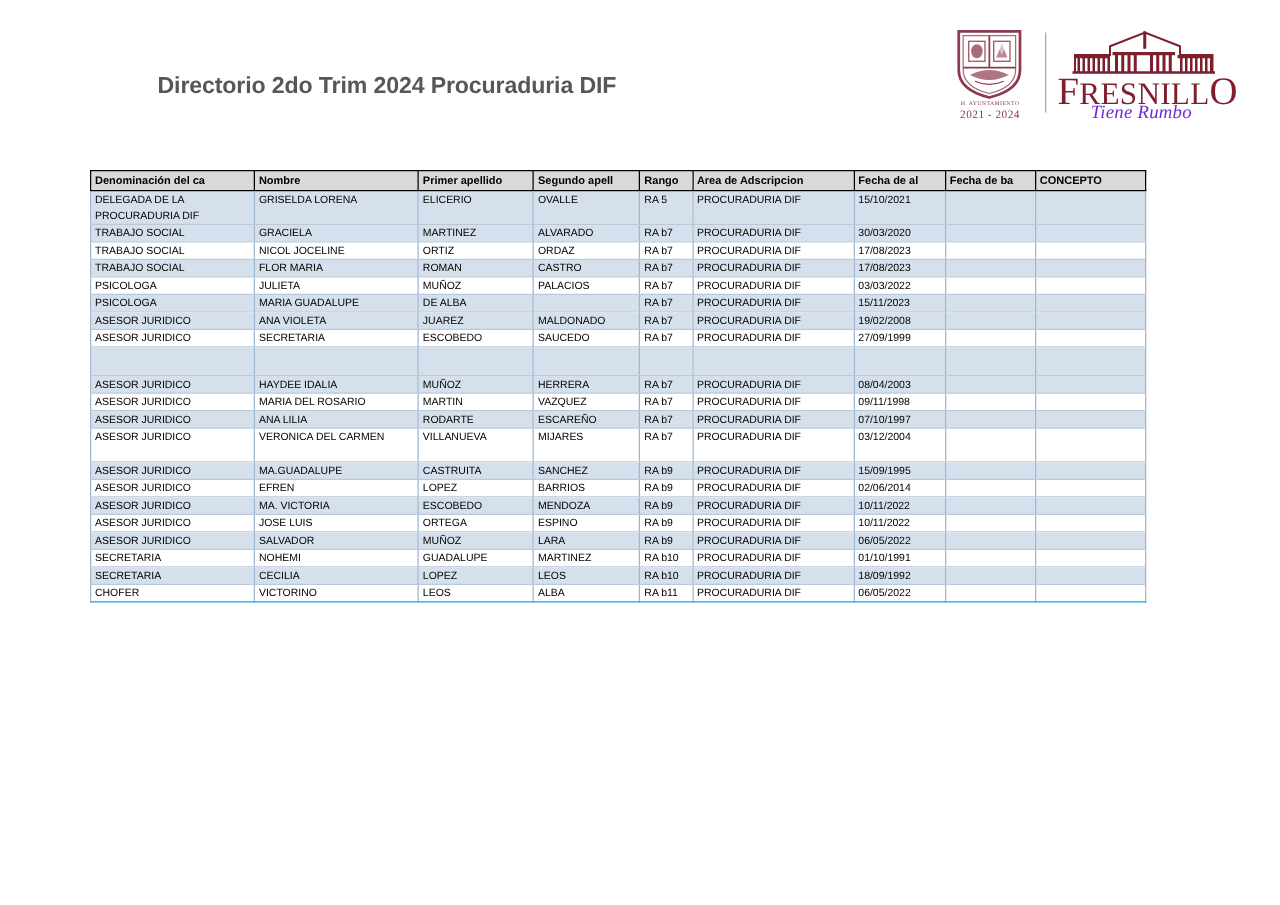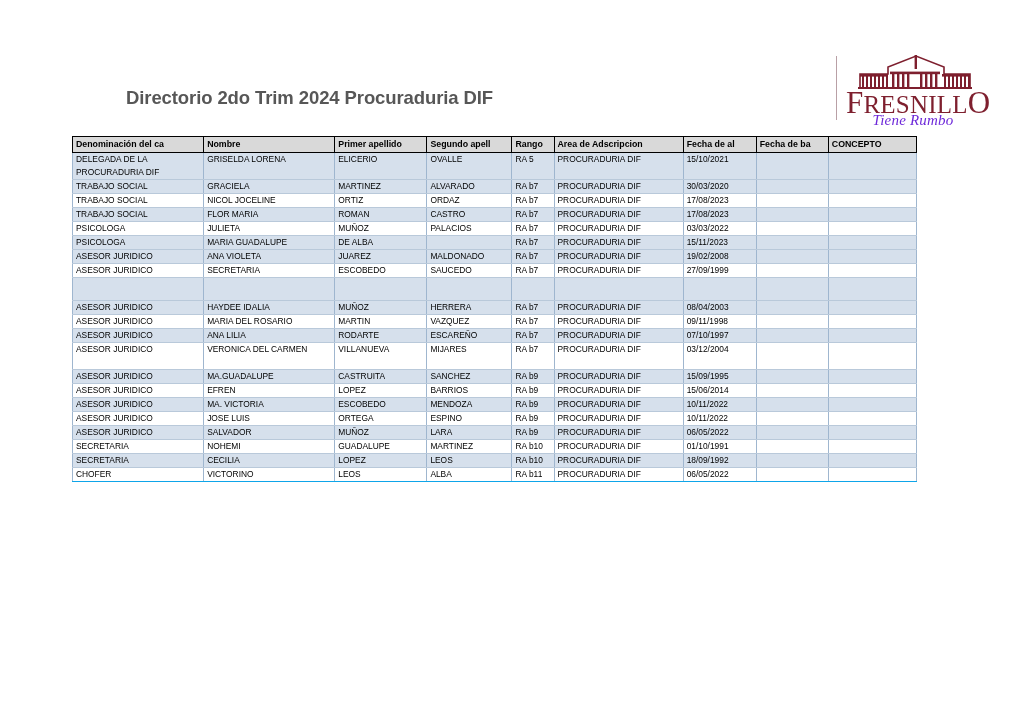--- a/index.html
+++ b/index.html
@@ -14,21 +14,20 @@
     font-family: "Liberation Sans", sans-serif;
     overflow: hidden;
   }
 
   
   #doc-header {
     position: absolute;
     left: 0; top: 0;
     width: 1024px;
     height: 120px;
-    margin-top: 30px;
   }
   #page-title {
     position: absolute;
     left: 126px;
     top: 57px;
     font-size: 18.5px;
     font-weight: bold;
     color: #575757;
     letter-spacing: -0.1px;
     white-space: nowrap;
@@ -200,20 +199,39 @@
 </style>
 </head>
 <body>
 
 <div id="doc-header">
 
   <div id="page-title">Directorio 2do Trim 2024 Procuraduria DIF</div>
 
   <div id="logo-block">
 
+    <div id="crest-logo">
+      <div id="crest-shield">
+        <svg viewBox="0 0 55 58" width="55" height="58">
+          <path d="M3 3 H52 V34 Q52 50 27.5 56 Q3 50 3 34 Z" fill="none" stroke="#8c3a4c" stroke-width="2.2"></path>
+          <path d="M6.5 6.5 H48.5 V33.5 Q48.5 47.5 27.5 52.8 Q6.5 47.5 6.5 33.5 Z" fill="none" stroke="#a86b79" stroke-width="1"></path>
+          <line x1="27.5" y1="6.5" x2="27.5" y2="32" stroke="#8c3a4c" stroke-width="1.4"></line>
+          <line x1="6.5" y1="32" x2="48.5" y2="32" stroke="#8c3a4c" stroke-width="1.4"></line>
+          <rect x="11" y="11" width="13" height="16" fill="none" stroke="#8c3a4c" stroke-width="0.9"></rect>
+          <ellipse cx="17.5" cy="19" rx="4.6" ry="5.6" fill="#8c3a4c" opacity="0.75"></ellipse>
+          <rect x="31" y="11" width="13" height="16" fill="none" stroke="#8c3a4c" stroke-width="0.9"></rect>
+          <path d="M33 24 L37.5 13 L42 24 Z" fill="#8c3a4c" opacity="0.6"></path>
+          <path d="M34 14 L41 14 L37.5 22 Z" fill="#ffffff" opacity="0.5"></path>
+          <path d="M12 38 Q27.5 30 43 38 Q27.5 46 12 38 Z" fill="#8c3a4c" opacity="0.7"></path>
+          <path d="M16 43 Q27.5 48 39 43" fill="none" stroke="#8c3a4c" stroke-width="1"></path>
+        </svg>
+      </div>
+      <div id="crest-caption-1">H. AYUNTAMIENTO</div>
+      <div id="crest-caption-2">2021 - 2024</div>
+    </div>
 
     <div id="logo-divider"></div>
 
     <div id="fresnillo-logo">
       <div id="fresnillo-skyline">
         <svg viewBox="0 0 122 36" width="122" height="36">
           <path d="M6 34 V20 H34 V13 L62 2 L90 13 V20 H116 V34" fill="none" stroke="#7e1f2e" stroke-width="1.6"></path>
           <rect x="60.6" y="1" width="2.4" height="14" fill="#7e1f2e"></rect>
           <g fill="#7e1f2e">
             <rect x="8" y="22" width="2" height="12"></rect>
@@ -436,21 +454,21 @@
         <td></td>
         <td></td>
       </tr>
       <tr class="plain">
         <td>ASESOR JURIDICO</td>
         <td>EFREN</td>
         <td>LOPEZ</td>
         <td>BARRIOS</td>
         <td>RA b9</td>
         <td>PROCURADURIA DIF</td>
-        <td>15/06/2014</td>
+        <td>02/06/2014</td>
         <td></td>
         <td></td>
       </tr>
       <tr class="shade">
         <td>ASESOR JURIDICO</td>
         <td>MA. VICTORIA</td>
         <td>ESCOBEDO</td>
         <td>MENDOZA</td>
         <td>RA b9</td>
         <td>PROCURADURIA DIF</td>

